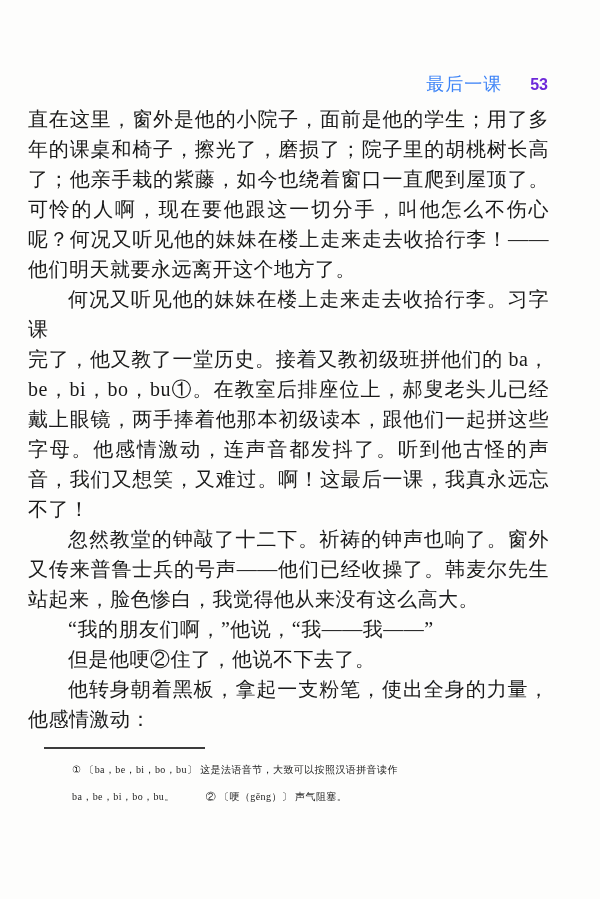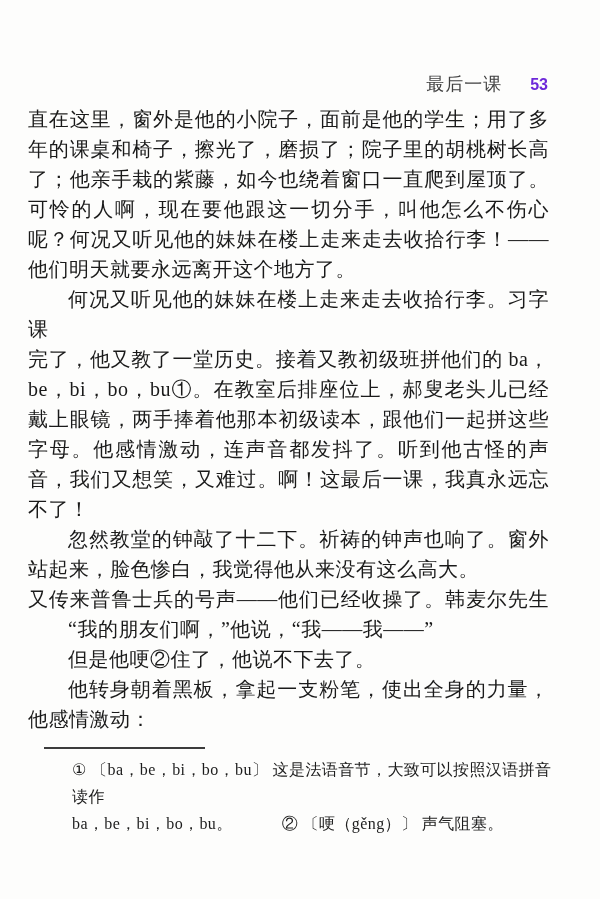--- a/index.html
+++ b/index.html
@@ -19,21 +19,21 @@
     position: absolute;
     top: 72px;
     right: 52px;
     display: flex;
     align-items: baseline;
     gap: 28px;
   }
   .chapter-title {
     font-size: 18px;
     letter-spacing: 1px;
-    color: #404040;
+    color: #3b82f6;
   }
   .page-number {
     font-size: 16px;
     font-weight: 700;
     font-family: "Liberation Sans", "DejaVu Sans", sans-serif;
     color: #6d28d9;
   }
 
   
   .body-text {
@@ -59,21 +59,21 @@
     top: 747px;
     width: 161px;
     height: 2px;
     background: #3c3c3c;
   }
   .footnotes {
     position: absolute;
     top: 756px;
     left: 72px;
     width: 485px;
-    font-size: 16px;
+    font-size: 10px;
     line-height: 27px;
     letter-spacing: 0.4px;
     color: #1c1c1c;
   }
 </style>
 </head>
 <body>
 
 <div class="page">
 
@@ -90,22 +90,22 @@
     <div class="text-line fill">呢？何况又听见他的妹妹在楼上走来走去收拾行李！——</div>
     <div class="text-line">他们明天就要永远离开这个地方了。</div>
     <div class="text-line fill indent">何况又听见他的妹妹在楼上走来走去收拾行李。习字课</div>
     <div class="text-line fill">完了，他又教了一堂历史。接着又教初级班拼他们的 ba，</div>
     <div class="text-line fill">be，bi，bo，bu①。在教室后排座位上，郝叟老头儿已经</div>
     <div class="text-line fill">戴上眼镜，两手捧着他那本初级读本，跟他们一起拼这些</div>
     <div class="text-line fill">字母。他感情激动，连声音都发抖了。听到他古怪的声</div>
     <div class="text-line fill">音，我们又想笑，又难过。啊！这最后一课，我真永远忘</div>
     <div class="text-line">不了！</div>
     <div class="text-line fill indent">忽然教堂的钟敲了十二下。祈祷的钟声也响了。窗外</div>
+    <div class="text-line fill">又传来普鲁士兵的号声——他们已经收操了。韩麦尔先生</div>
     <div class="text-line">站起来，脸色惨白，我觉得他从来没有这么高大。</div>
-    <div class="text-line fill">又传来普鲁士兵的号声——他们已经收操了。韩麦尔先生</div>
     <div class="text-line indent">“我的朋友们啊，”他说，“我——我——”</div>
     <div class="text-line indent">但是他哽②住了，他说不下去了。</div>
     <div class="text-line fill indent">他转身朝着黑板，拿起一支粉笔，使出全身的力量，</div>
     <div class="text-line">他感情激动：</div>
   </div>
 
   <div class="footnote-divider"></div>
 
   <div class="footnotes">
     <div class="footnote-line">① 〔ba，be，bi，bo，bu〕 这是法语音节，大致可以按照汉语拼音读作</div>

